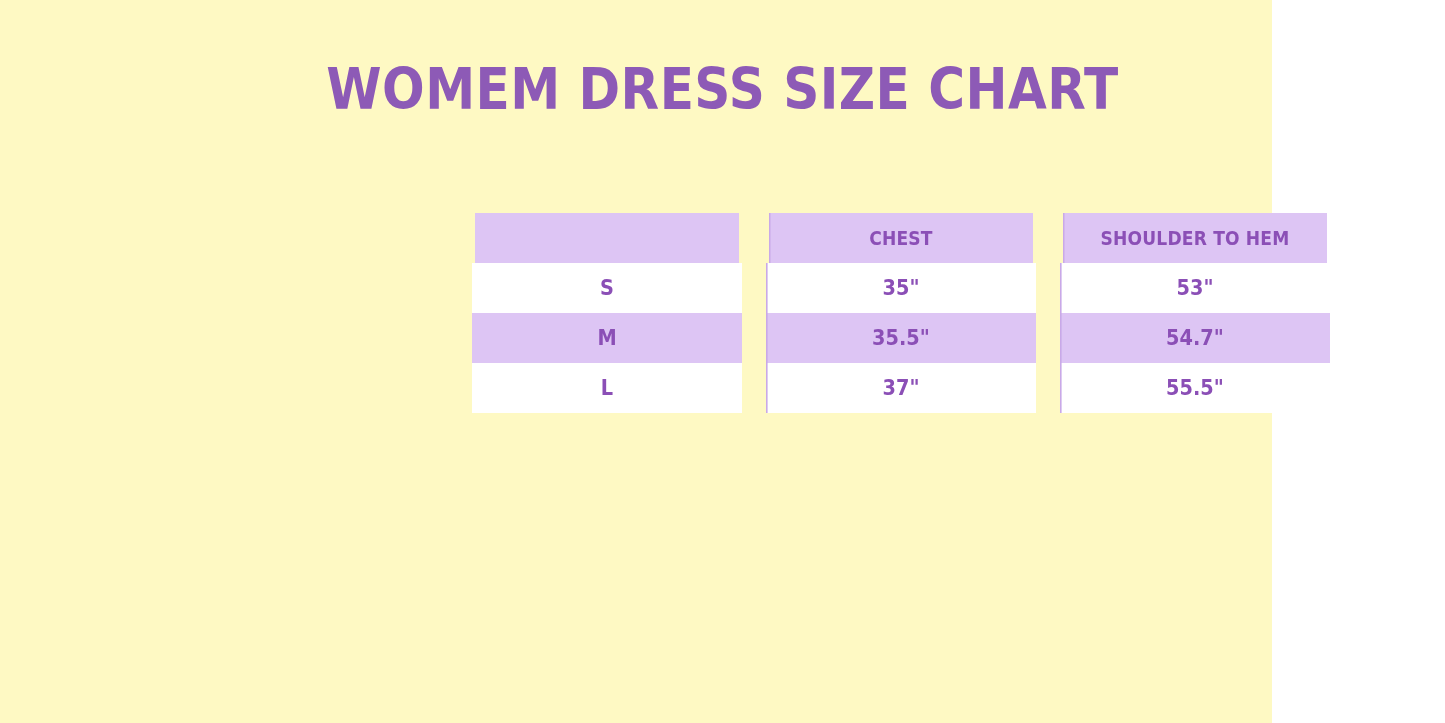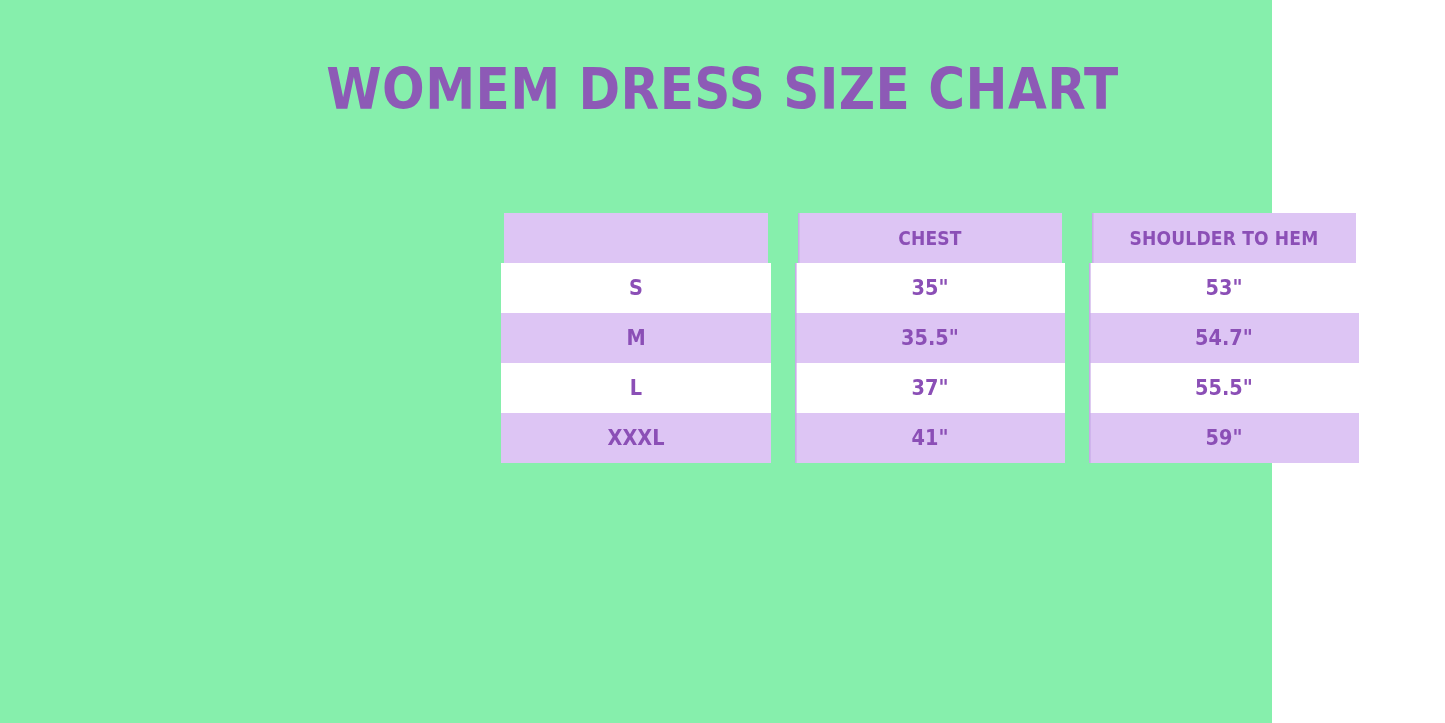--- a/index.html
+++ b/index.html
@@ -11,21 +11,21 @@
     height: 723px;
     background: #ffffff;
     font-family: "Liberation Sans", sans-serif;
     overflow: hidden;
   }
 
   .page {
     position: relative;
     width: 1272px;
     height: 723px;
-    background: #86efac;
+    background: #fef9c3;
   }
 
   
   .chart-title {
     position: absolute;
     left: 0;
     top: 54px;
     width: 1445px;
     text-align: center;
     color: #8d5ab6;
@@ -35,21 +35,21 @@
     line-height: 70px;
     letter-spacing: 0.5px;
     transform: scaleX(0.88);
     transform-origin: center top;
     white-space: nowrap;
   }
 
   
   .size-table {
     position: absolute;
-    left: 489px;
+    left: 460px;
     top: 213px;
     width: 882px;
     border-collapse: collapse;
     table-layout: fixed;
   }
 
   .size-table td,
   .size-table th {
     padding: 0;
     margin: 0;
@@ -127,22 +127,17 @@
       </tr>
 
       <tr class="band-plain">
         <td class="col-size cell-size">L</td>
         <td class="col-chest cell-value div-left">37"</td>
         <td class="col-hem cell-value div-left">55.5"</td>
       </tr>
 
 
 
-      <tr class="band-shade">
-        <td class="col-size cell-size">XXXL</td>
-        <td class="col-chest cell-value div-left">41"</td>
-        <td class="col-hem cell-value div-left">59"</td>
-      </tr>
 
     </tbody>
   </table>
 
 </div>
 
 </body></html>

